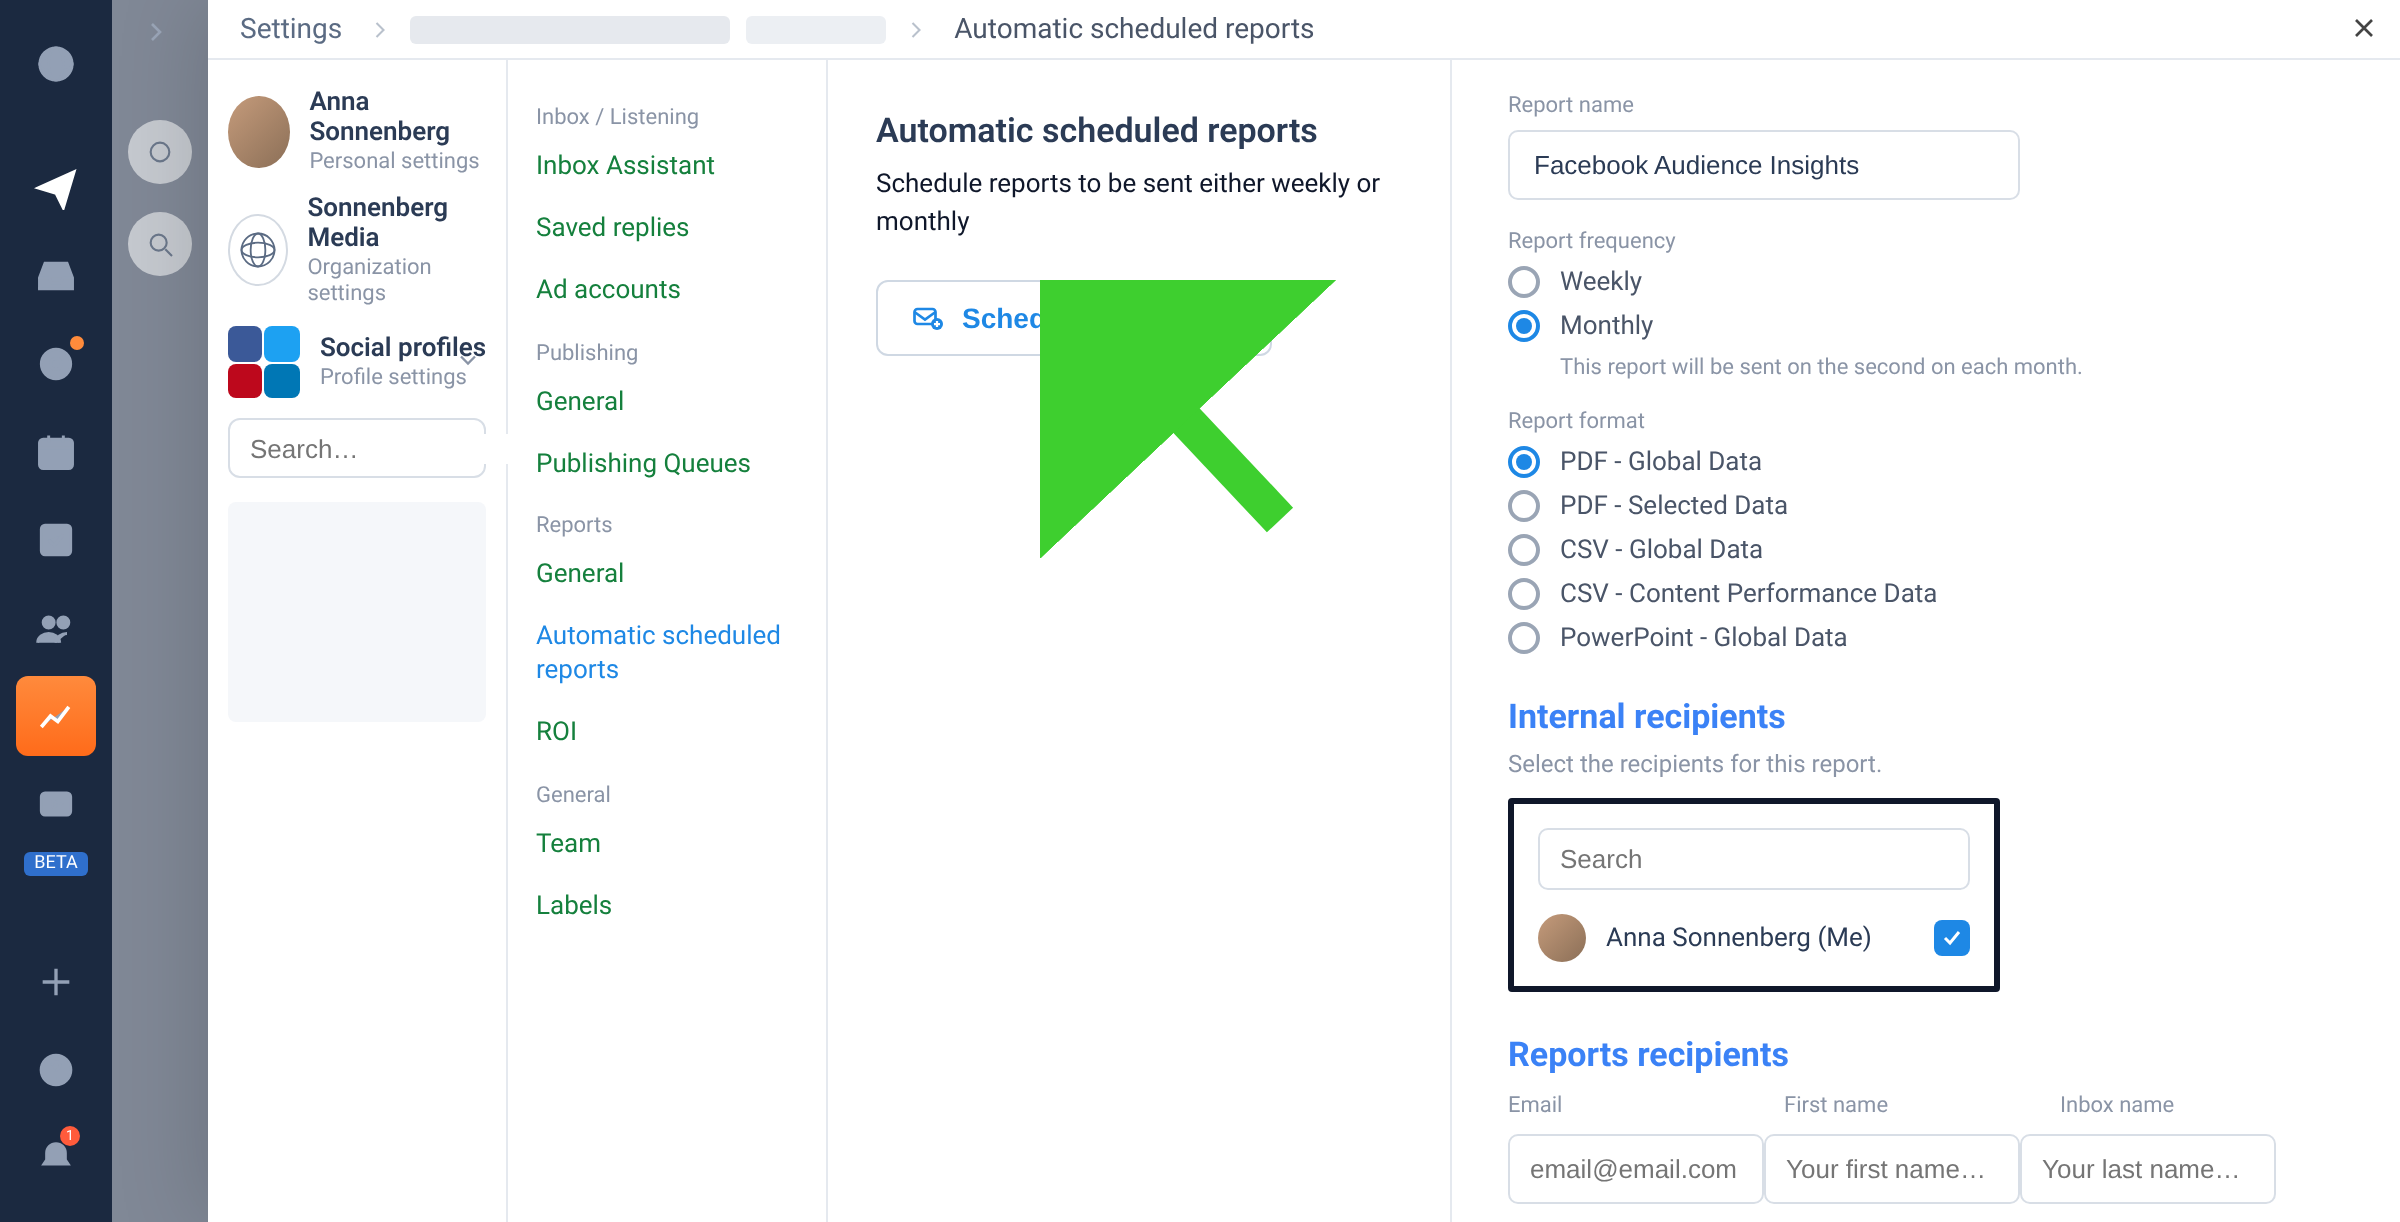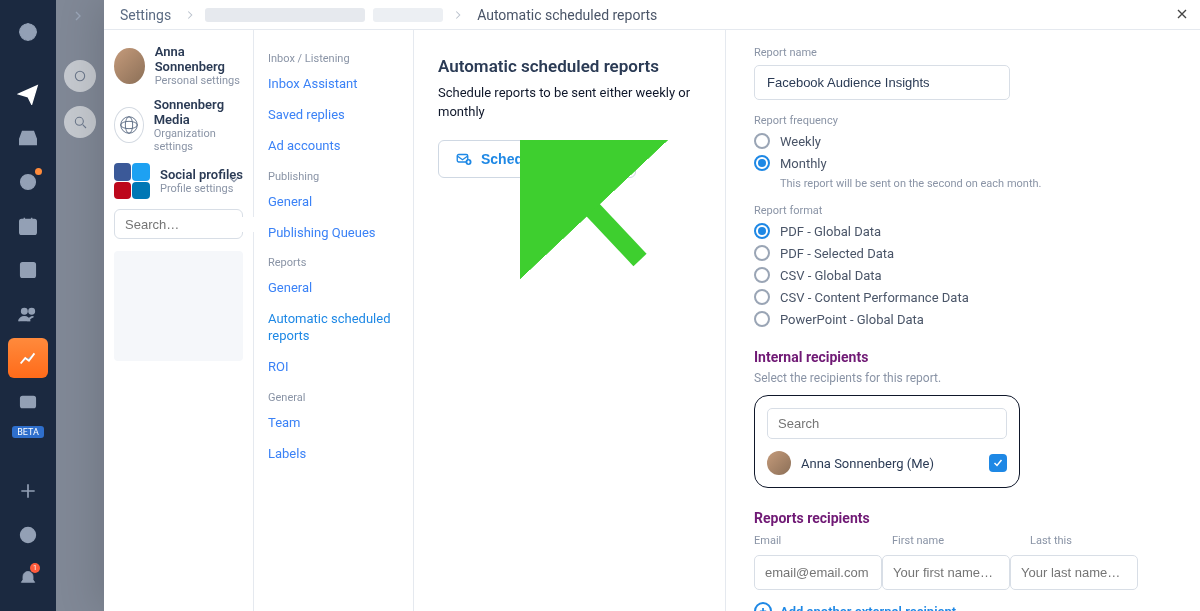--- a/index.html
+++ b/index.html
@@ -47,21 +47,21 @@
   .prof .tiles div{border-radius:4px;}
   .t-fb{background:#3b5998;} .t-tw{background:#1da1f2;} .t-li{background:#0077b5;} .t-pi{background:#bd081c;}
   .searchbox { display:flex; align-items:center; border:1px solid #d8dee6; border-radius:6px; padding:6px 10px; margin-top:10px;}
   .searchbox input{border:none;outline:none;flex:1;font-size:13px;color:#8a94a6;}
   .searchbox svg{stroke:#8a94a6;}
   .empty-card{height:110px;background:#f5f7fa;border-radius:4px;margin-top:12px;}
 
   
   .side2 { width: 160px; border-right:1px solid #e5e9ef; padding:14px 6px; }
   .grp-h { font-size: 11px; color:#8a94a6; padding:8px 8px 4px;}
-  .grp-item { font-size: 13px; color:#3b82f6; padding:7px 8px; border-radius:4px; cursor:pointer; line-height:1.3;}
+  .grp-item { font-size: 13px; color:#15803d; padding:7px 8px; border-radius:4px; cursor:pointer; line-height:1.3;}
   .grp-item.active{ color:#1e88e5; }
 
   
   .center { width: 312px; border-right:1px solid #e5e9ef; padding:26px 24px;}
   .center h2{ font-size:17px; color:#2b3b55; font-weight:600; margin-bottom:8px;}
   .center p{ font-size:13px; color:#0f172a; line-height:1.45; margin-bottom:18px;}
   .schedule-btn{ display:inline-flex; align-items:center; gap:8px; border:1px solid #cfd8e3; background:#fff; color:#1e88e5; font-weight:600; font-size:14px; padding:9px 16px; border-radius:6px; cursor:pointer;}
   .schedule-btn svg{stroke:#1e88e5; fill:none;}
 
   .arrow-annot{ position:absolute; left:520px; top:140px; pointer-events:none; z-index:20;}
@@ -70,23 +70,23 @@
   .form { flex:1; padding:16px 28px 0; overflow-y:auto; position:relative;}
   .lbl { font-size:11px; color:#8a94a6; margin:14px 0 6px; }
   .lbl.first{margin-top:0;}
   .tinput{ width:256px; border:1px solid #d8dee6; border-radius:5px; padding:9px 12px; font-size:13px; color:#2b3b55;}
   .radio-row{ display:flex; align-items:center; gap:10px; margin:6px 0; cursor:pointer;}
   .radio{ width:16px;height:16px;border-radius:50%;border:2px solid #9aa5b5; display:inline-flex;align-items:center;justify-content:center;}
   .radio.sel{border-color:#1e88e5;}
   .radio.sel::after{content:"";width:8px;height:8px;border-radius:50%;background:#1e88e5;}
   .radio-lbl{font-size:13px;color:#4a5568;}
   .hint{font-size:11px;color:#8a94a6; margin:2px 0 0 26px;}
-  h3.section{font-size:14px;font-weight:700;color:#701a75;margin-top:22px;}
+  h3.section{font-size:17px;font-weight:700;color:#3b82f6;margin-top:22px;}
   p.section-sub{font-size:12px;color:#8a94a6;margin:6px 0 10px;}
-  .recip-box{border:1px solid #0f172a;border-radius:14px;padding:12px;width:266px;}
+  .recip-box{border:3px solid #0f172a;border-radius:2px;padding:12px;width:246px;}
   .recip-box .srch{border:1px solid #d8dee6;border-radius:5px;padding:7px 10px;font-size:13px;color:#8a94a6;width:100%;margin-bottom:12px;}
   .recip-row{display:flex;align-items:center;gap:10px;}
   .recip-row .av2{width:24px;height:24px;border-radius:50%;background:linear-gradient(135deg,#c59b7b,#8b6f57);}
   .recip-row .nm2{font-size:13px;color:#2b3b55;flex:1;}
   .recip-row .chk{width:18px;height:18px;border-radius:4px;background:#1e88e5;display:flex;align-items:center;justify-content:center;}
   .recip-row .chk svg{stroke:#fff;}
   .ext-row{display:flex;gap:0;margin-top:4px;}
   .ext-row input{border:1px solid #d8dee6;border-radius:5px;padding:9px 10px;font-size:13px;color:#8a94a6;width:128px;}
   .add-ext{display:flex;align-items:center;gap:8px;color:#1e88e5;font-size:13px;font-weight:600;margin-top:12px;cursor:pointer;}
   .add-ext .plus{width:18px;height:18px;border:2px solid #1e88e5;border-radius:50%;display:flex;align-items:center;justify-content:center;font-weight:700;}
@@ -350,21 +350,21 @@
 
       <h3 class="section">Reports recipients</h3>
       <div style="display:flex;gap:10px;margin-top:8px;">
         <div style="width:128px;">
             <div class="lbl" style="margin:0 0 4px;">Email</div>
           </div>
         <div style="width:128px;">
             <div class="lbl" style="margin:0 0 4px;">First name</div>
           </div>
         <div style="width:128px;">
-            <div class="lbl" style="margin:0 0 4px;">Last this</div>
+            <div class="lbl" style="margin:0 0 4px;">Inbox name</div>
           </div>
       </div>
       <div class="ext-row">
         <input placeholder="email@email.com" style="">
         <input placeholder="Your first name…" style="">
         <input placeholder="Your last name…" style="">
       </div>
       <div class="add-ext">
         <span class="plus">+</span>
         <span>Add another external recipient</span>

